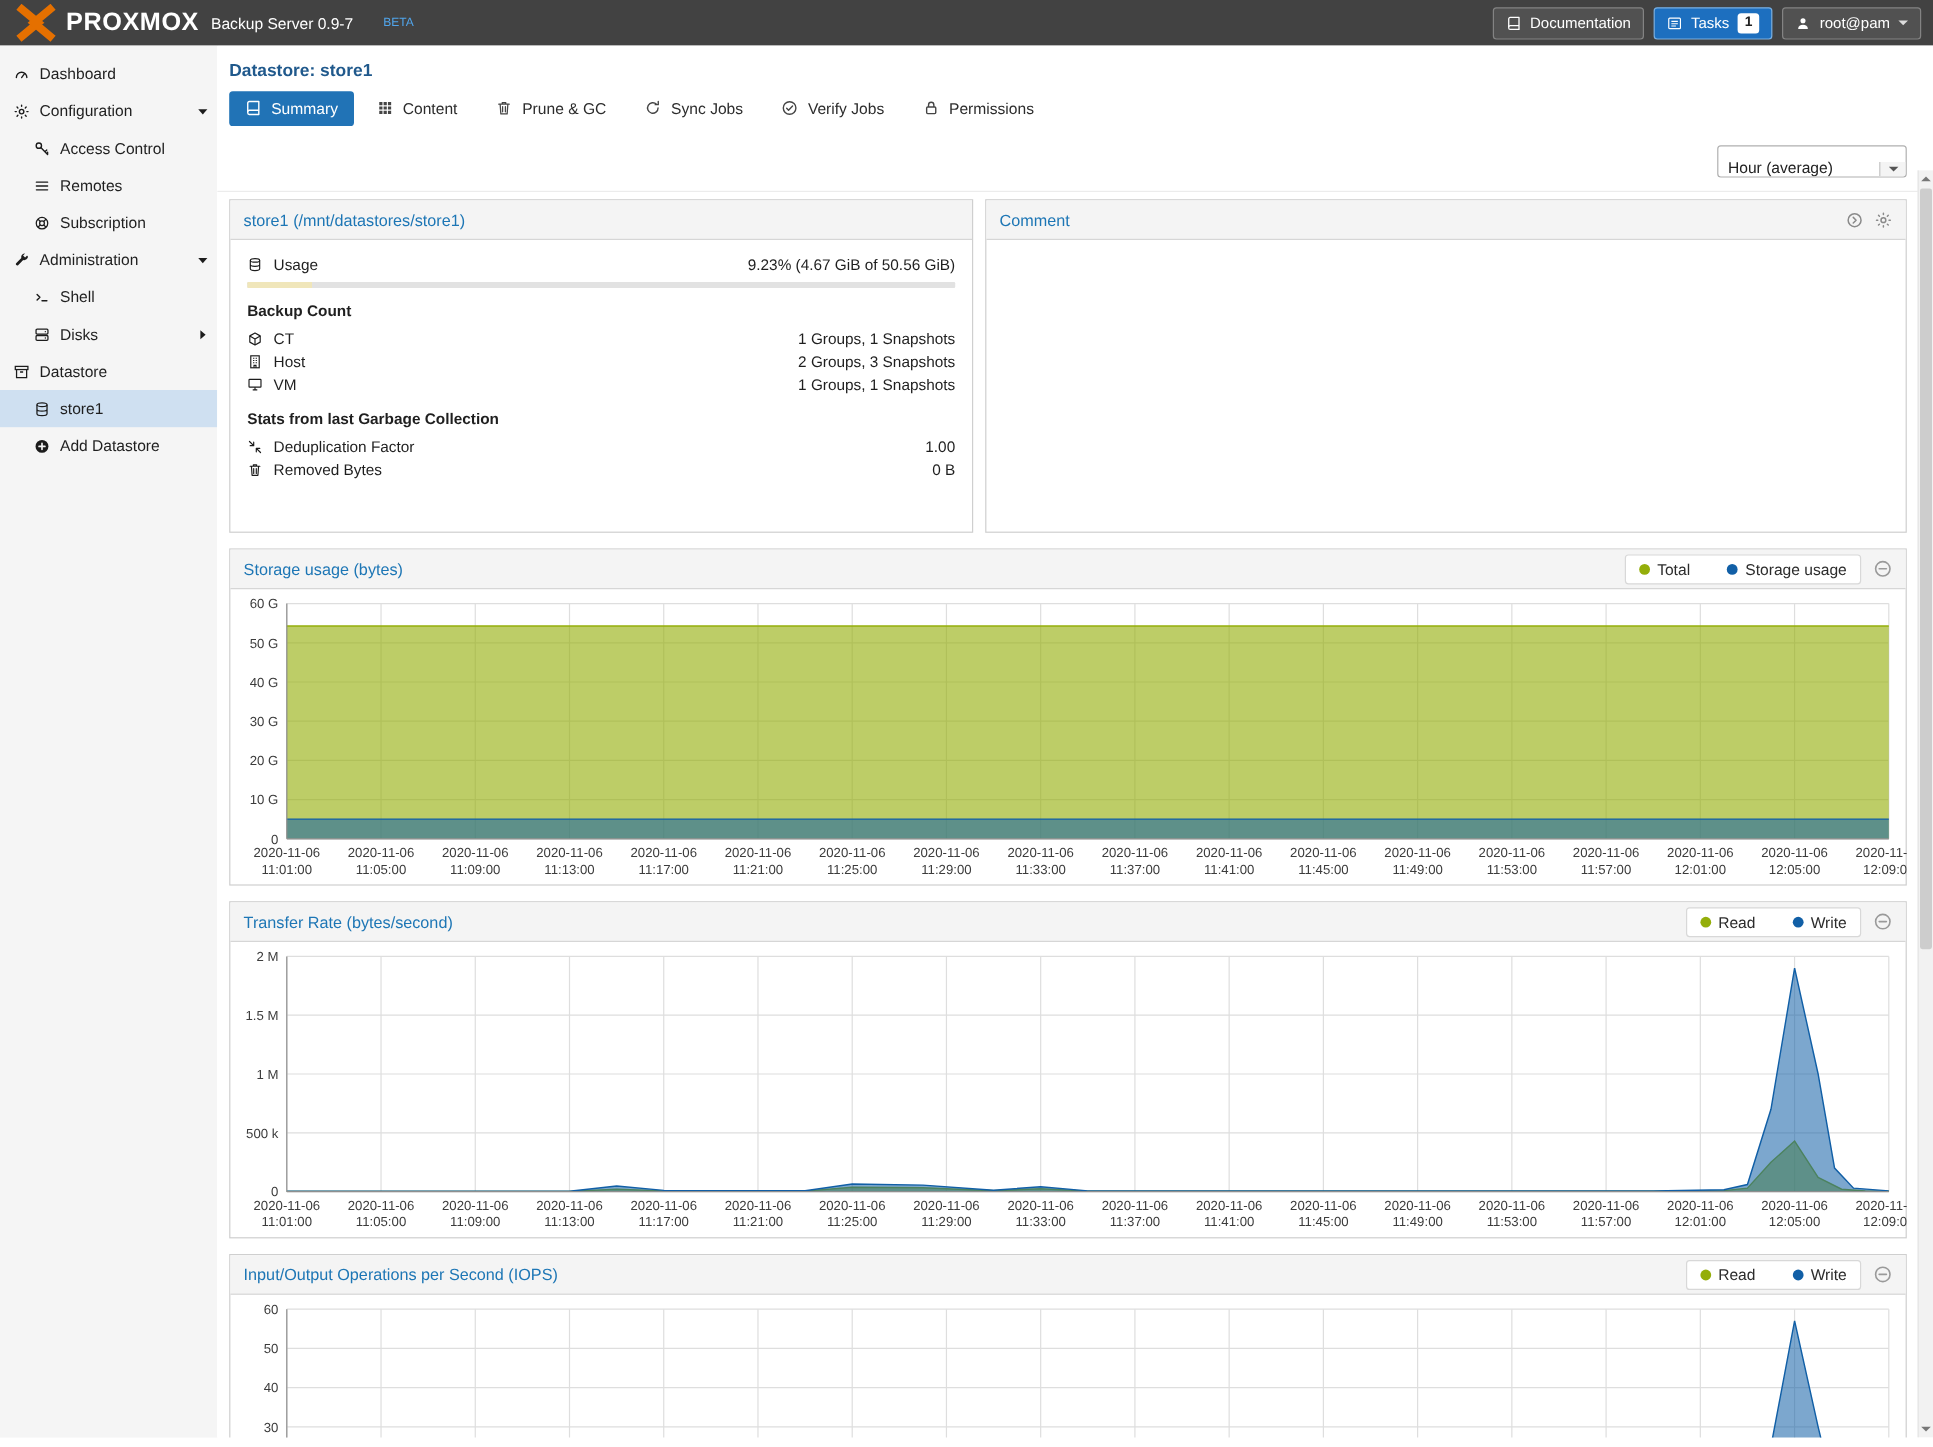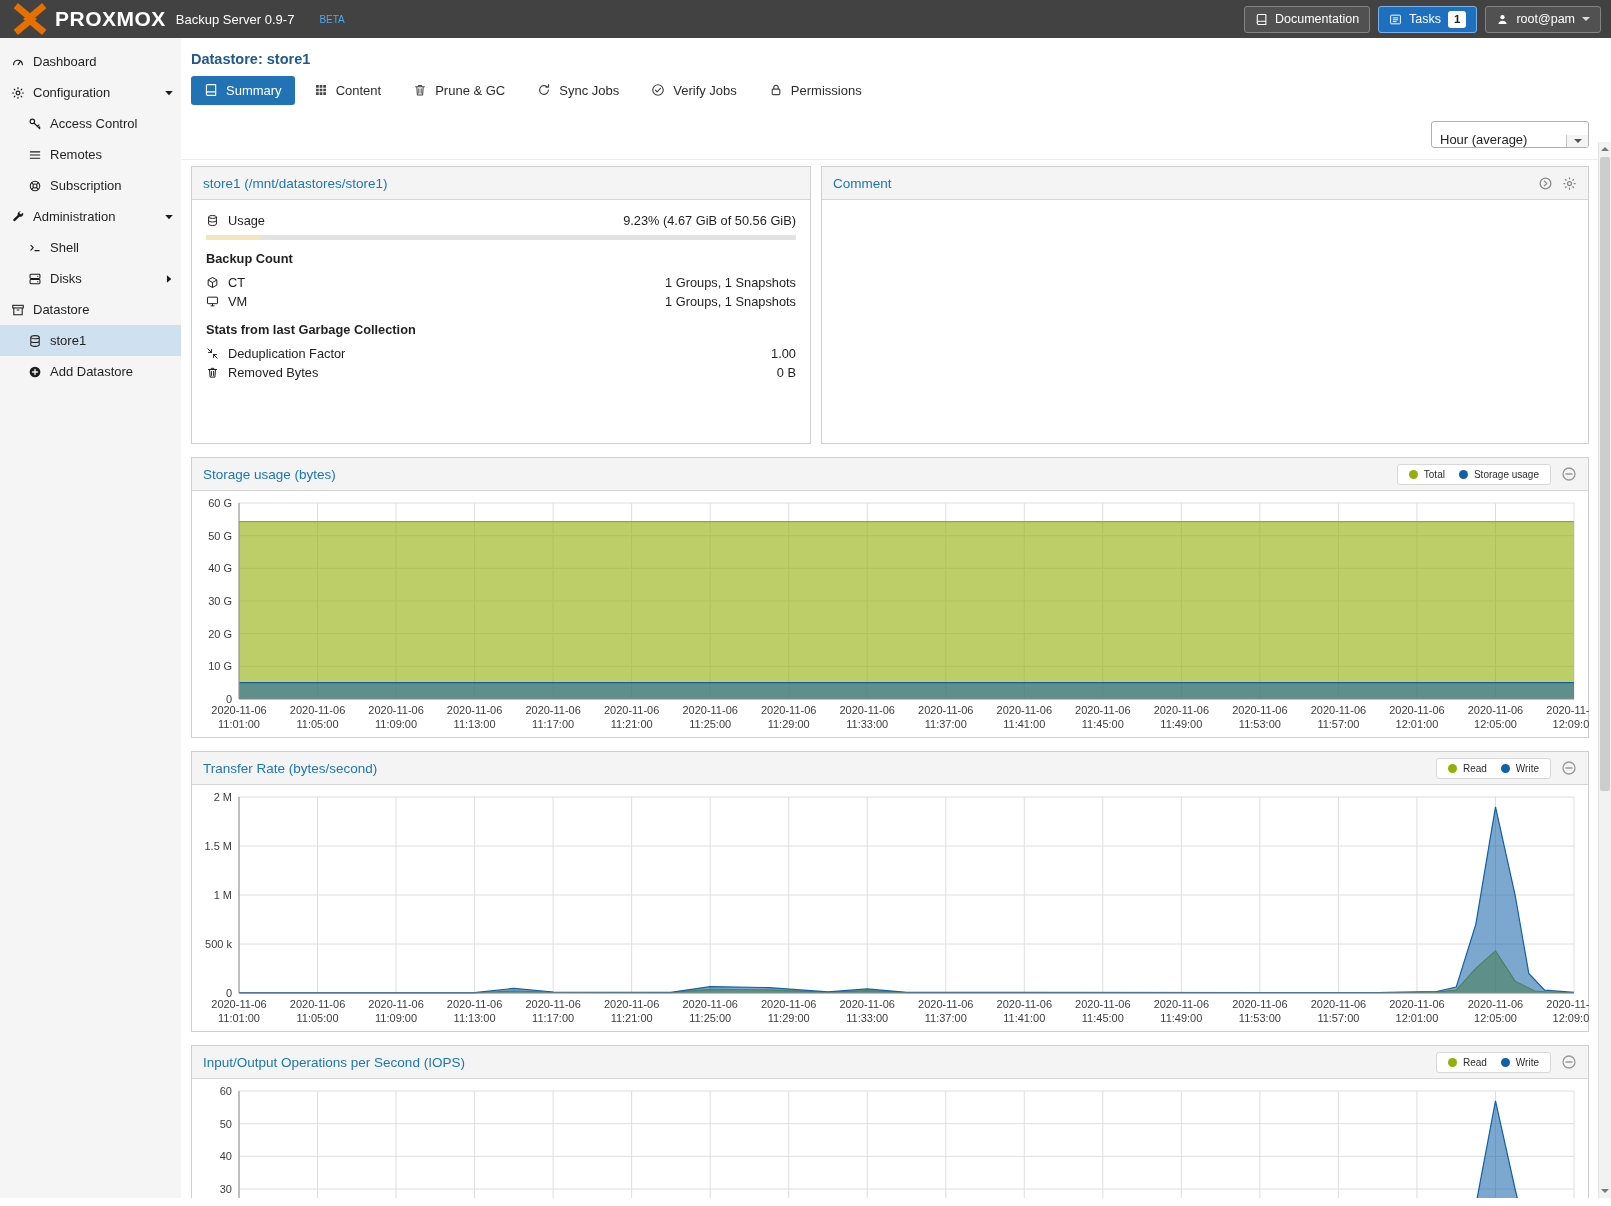--- a/index.html
+++ b/index.html
@@ -51,21 +51,21 @@
   .comment-panel{flex:1;height:278px}
   .p-bd{padding:11px 14px}
   .srow{display:flex;align-items:center;height:19px;font-size:12.8px}
   .srow .ic{width:13px;height:13px;margin-right:9px;color:#1c1c1c}
   .srow .val{margin-left:auto}
   .sheading{font-weight:bold;margin:11px 0 7px;font-size:12.8px}
   .usagebar{height:5px;background:#e2e2e2;margin:5px 0 2px;border-radius:1px;overflow:hidden}
   .usagebar .fill{height:100%;background:#f0e6ba}
   
   .chart-panel{margin-top:13px}
-  .legend{margin-left:auto;display:flex;gap:14px;border:1px solid #d8d8d8;background:#fff;border-radius:3px;padding:4px 11px;font-size:10px;align-items:center;color:#2c2c2c}
+  .legend{margin-left:auto;display:flex;gap:31px;border:1px solid #d8d8d8;background:#fff;border-radius:3px;padding:4px 11px;font-size:13px;align-items:center;color:#2c2c2c}
   .leg-item{display:flex;align-items:center;cursor:pointer;white-space:nowrap}
   .dot{display:inline-block;width:9px;height:9px;border-radius:50%;margin-right:6px}
   .collapse-btn{color:#9a9a9a;width:16px;height:16px;cursor:pointer}
   .chart-body{padding:3px 0 0}
   .tick{font-size:11px;fill:#3c3c3c}
   
   .scrollbar{position:absolute;right:0;top:104px;bottom:0;width:13px;background:#f2f2f2;border-left:1px solid #e4e4e4}
   .sb-arrow{position:absolute;left:0;width:12px;height:14px;display:flex;align-items:center;justify-content:center;cursor:pointer}
   .sb-arrow.up{top:0}
   .sb-arrow.down{bottom:0}
@@ -359,20 +359,27 @@
               <div class="usagebar">
                 <div class="fill" style="width:9.23%"></div>
               </div>
               <div class="sheading">Backup Count</div>
               <div class="srow">
                 <svg class="ic ">
                   <use href="#i-cube"></use>
                 </svg>
                 <span>CT</span>
                 <span class="val">1 Groups, 1 Snapshots</span>
+              </div>
+              <div class="srow">
+                <svg class="ic ">
+                  <use href="#i-building"></use>
+                </svg>
+                <span>Host</span>
+                <span class="val">2 Groups, 3 Snapshots</span>
               </div>
               <div class="srow">
                 <svg class="ic ">
                   <use href="#i-desktop"></use>
                 </svg>
                 <span>VM</span>
                 <span class="val">1 Groups, 1 Snapshots</span>
               </div>
               <div class="sheading">Stats from last Garbage Collection</div>
               <div class="srow">

